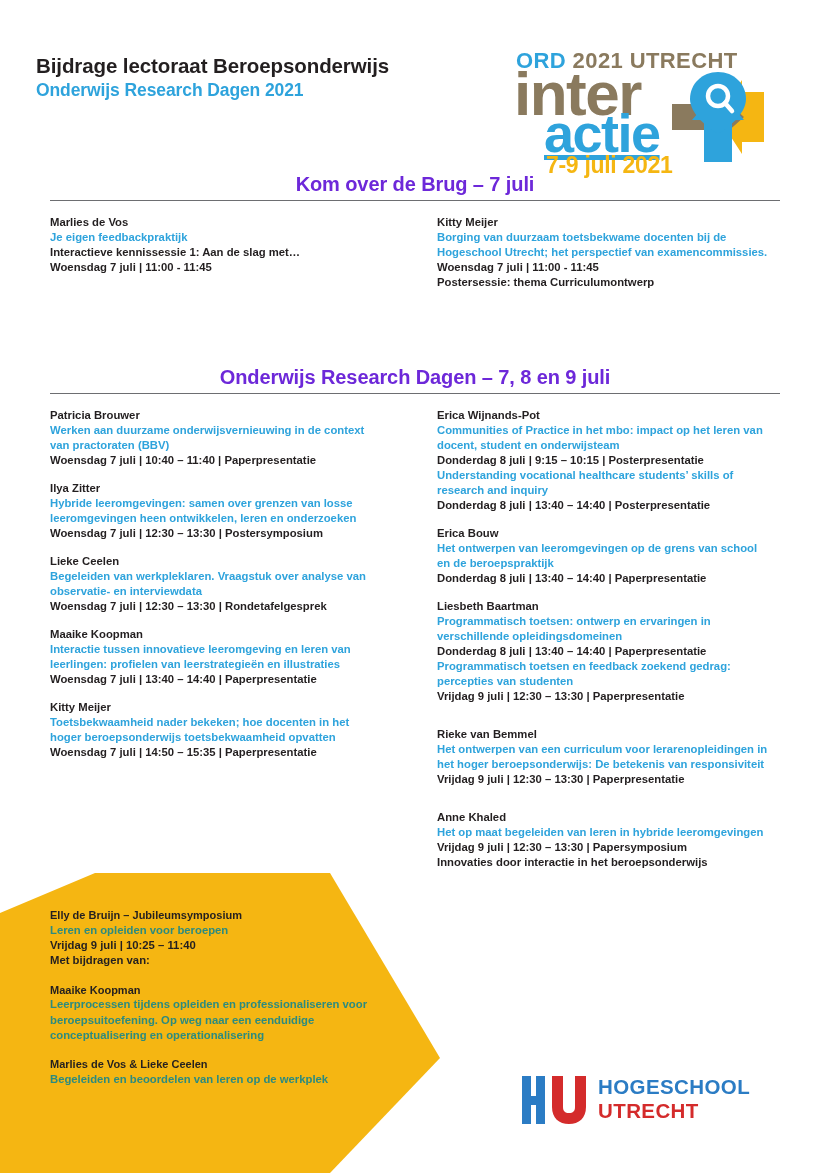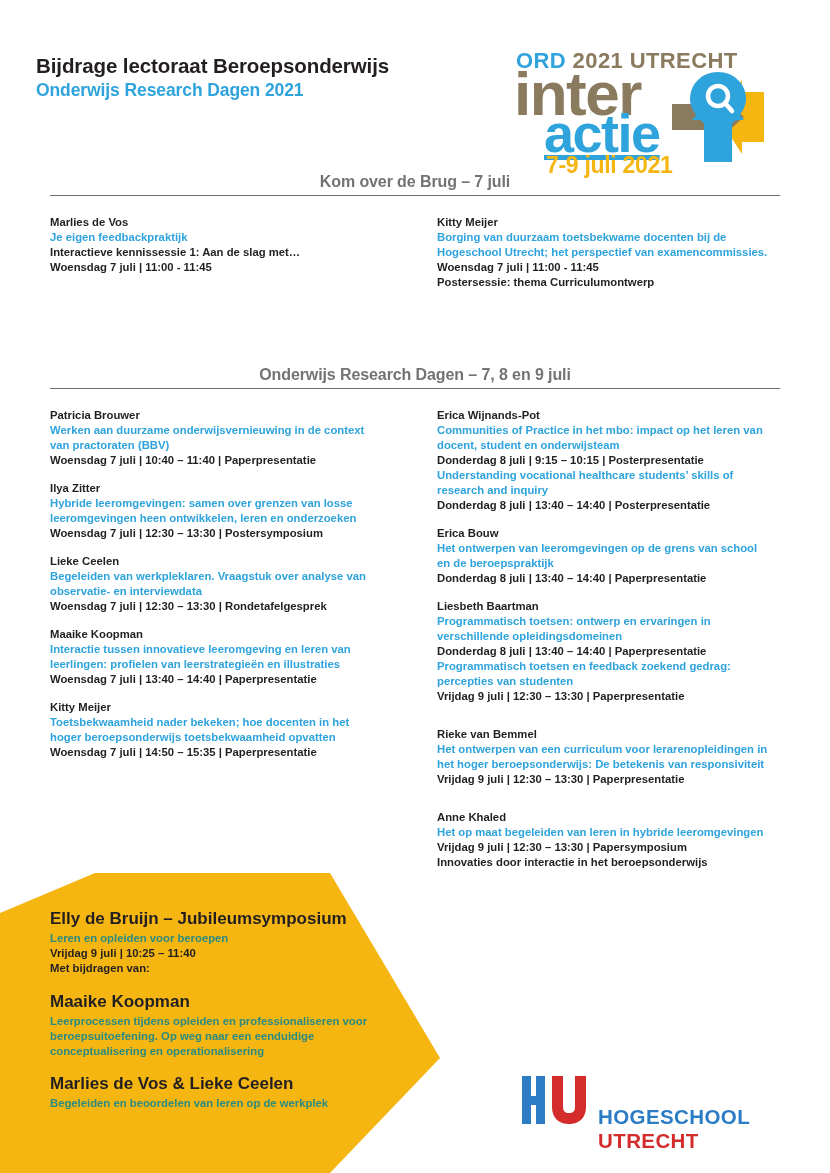--- a/index.html
+++ b/index.html
@@ -110,23 +110,23 @@
   }
 
   
   .section-head {
     position: absolute;
     left: 50px;
     width: 730px;
   }
   .section-head .sh-text {
     text-align: center;
-    font-size: 16px;
-    font-weight: bold;
-    color: #737373;
+    font-size: 20px;
+    font-weight: bold;
+    color: #6d28d9;
     padding-bottom: 4px;
     letter-spacing: -0.1px;
   }
   .section-head .sh-rule {
     border-top: 1.6px solid #6d6e71;
     width: 100%;
     height: 0;
   }
 
   
@@ -171,21 +171,21 @@
     height: 307px;
   }
   .hex-content {
     position: absolute;
     left: 50px;
     top: 42px;
     width: 345px;
   }
   .hex-content .name {
     color: #231f20;
-    font-size: 17px;
+    font-size: 11px;
     font-weight: bold;
     line-height: 1.35;
   }
   .hex-content .topic {
     color: #2c8b7f;
     font-size: 11.3px;
     font-weight: bold;
     line-height: 1.35;
   }
   .hex-content .meta {
@@ -209,21 +209,20 @@
     position: absolute;
     left: 76px;
     top: 1px;
   }
   .hu-hogeschool {
     font-size: 20.5px;
     font-weight: bold;
     color: #2b7cc4;
     letter-spacing: 0.4px;
     line-height: 1.16;
-    margin-top: 30px;
   }
   .hu-utrecht {
     font-size: 20.5px;
     font-weight: bold;
     color: #d42b2b;
     letter-spacing: 0.4px;
     line-height: 1.16;
   }
 </style>
 </head>

